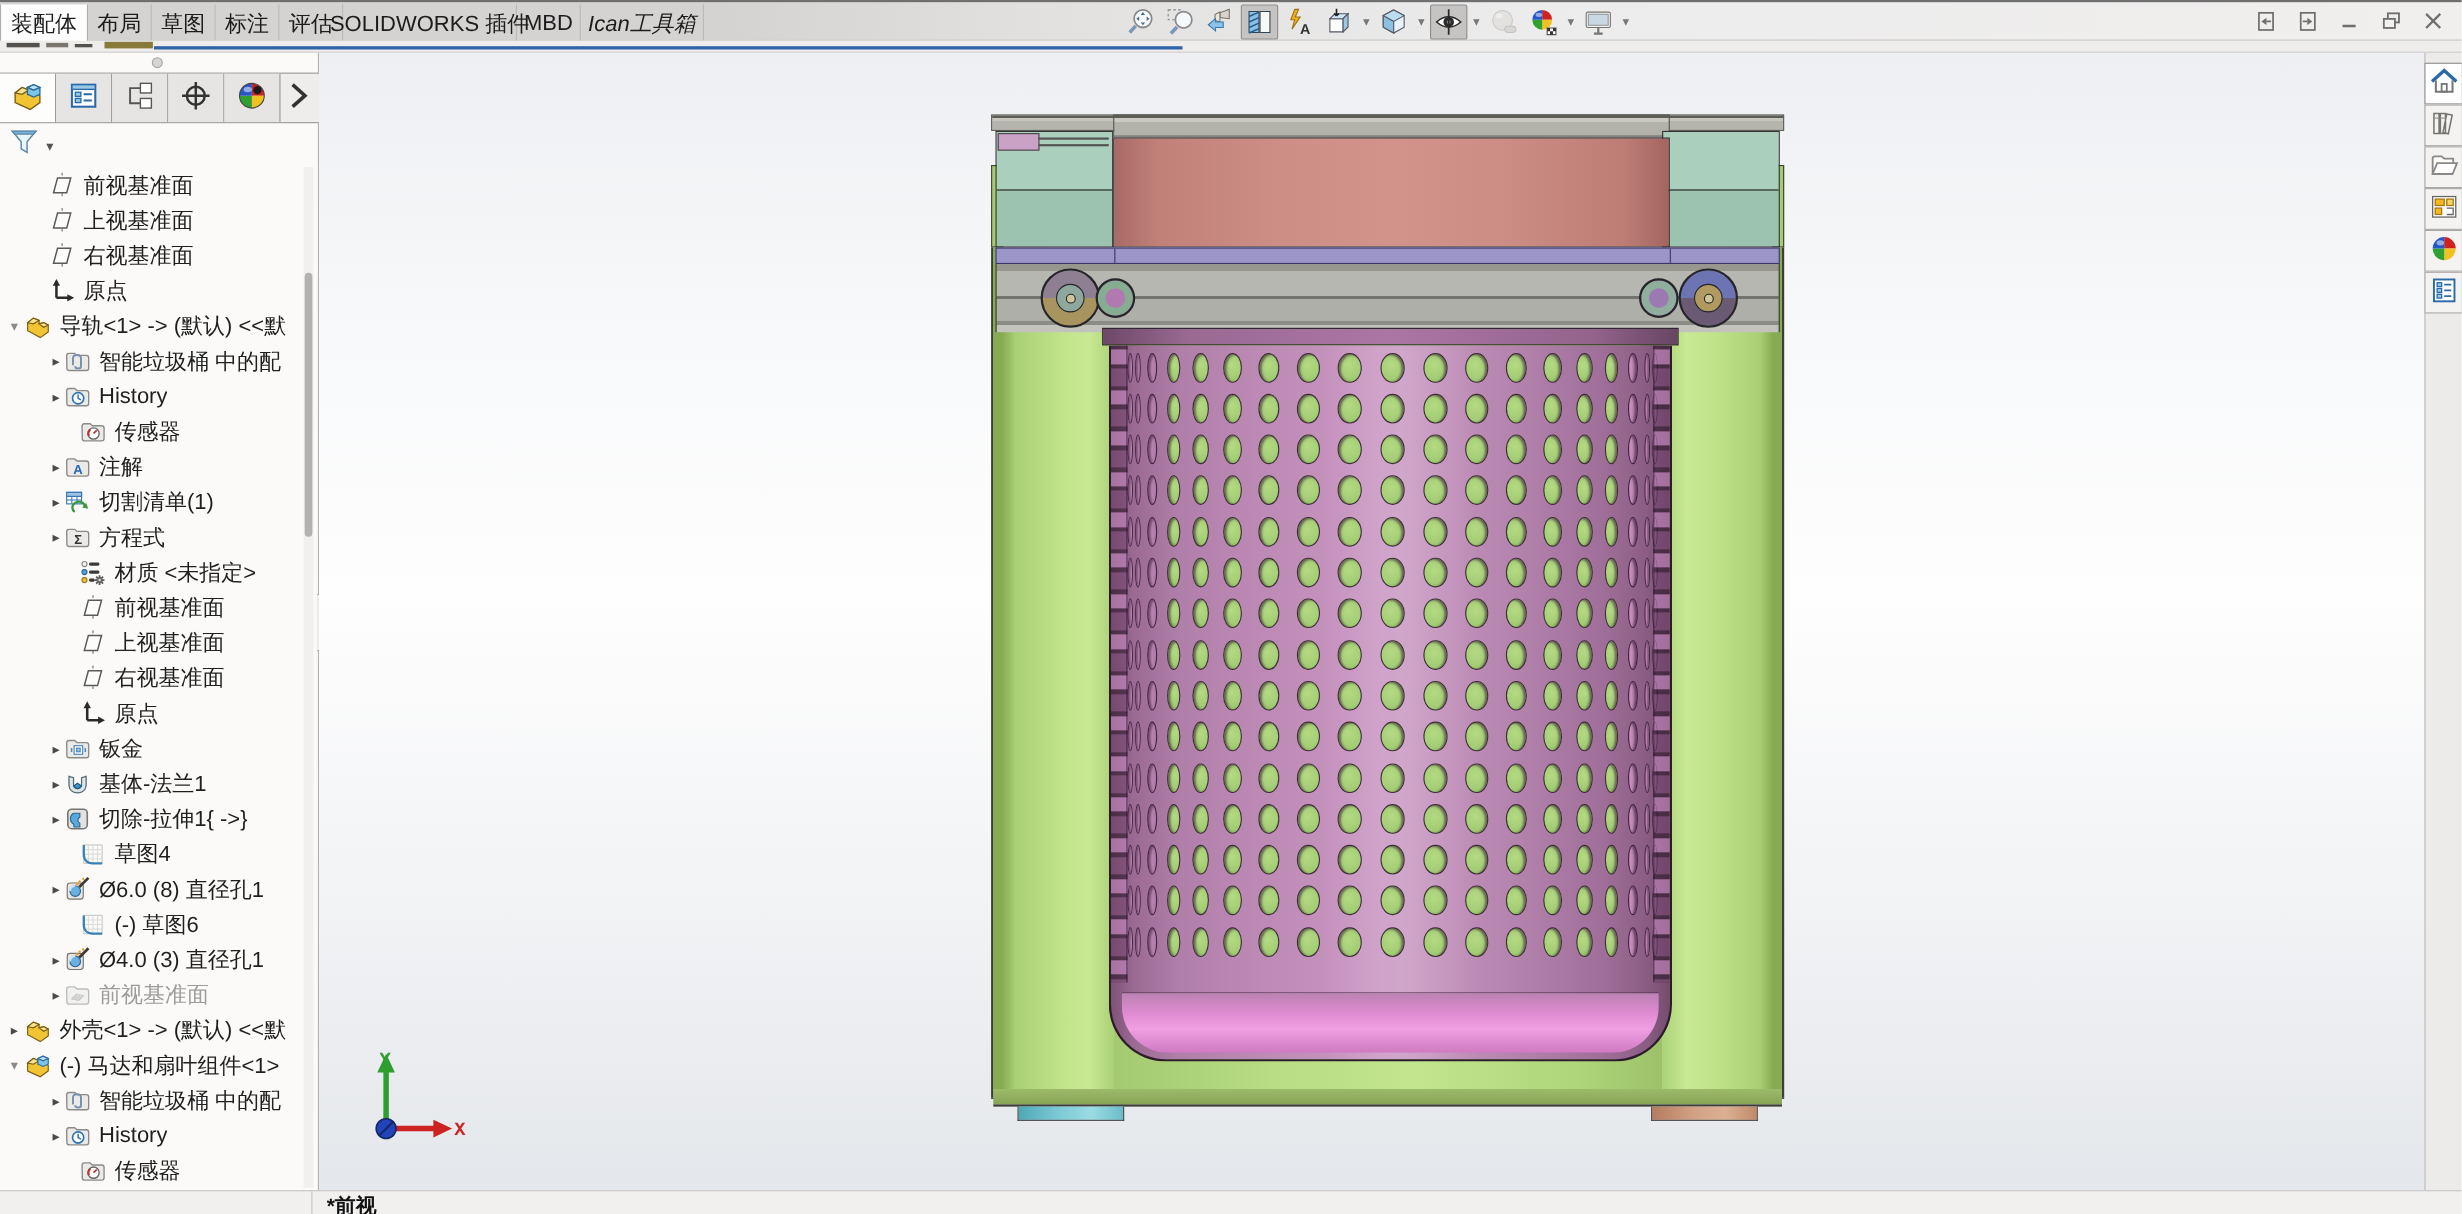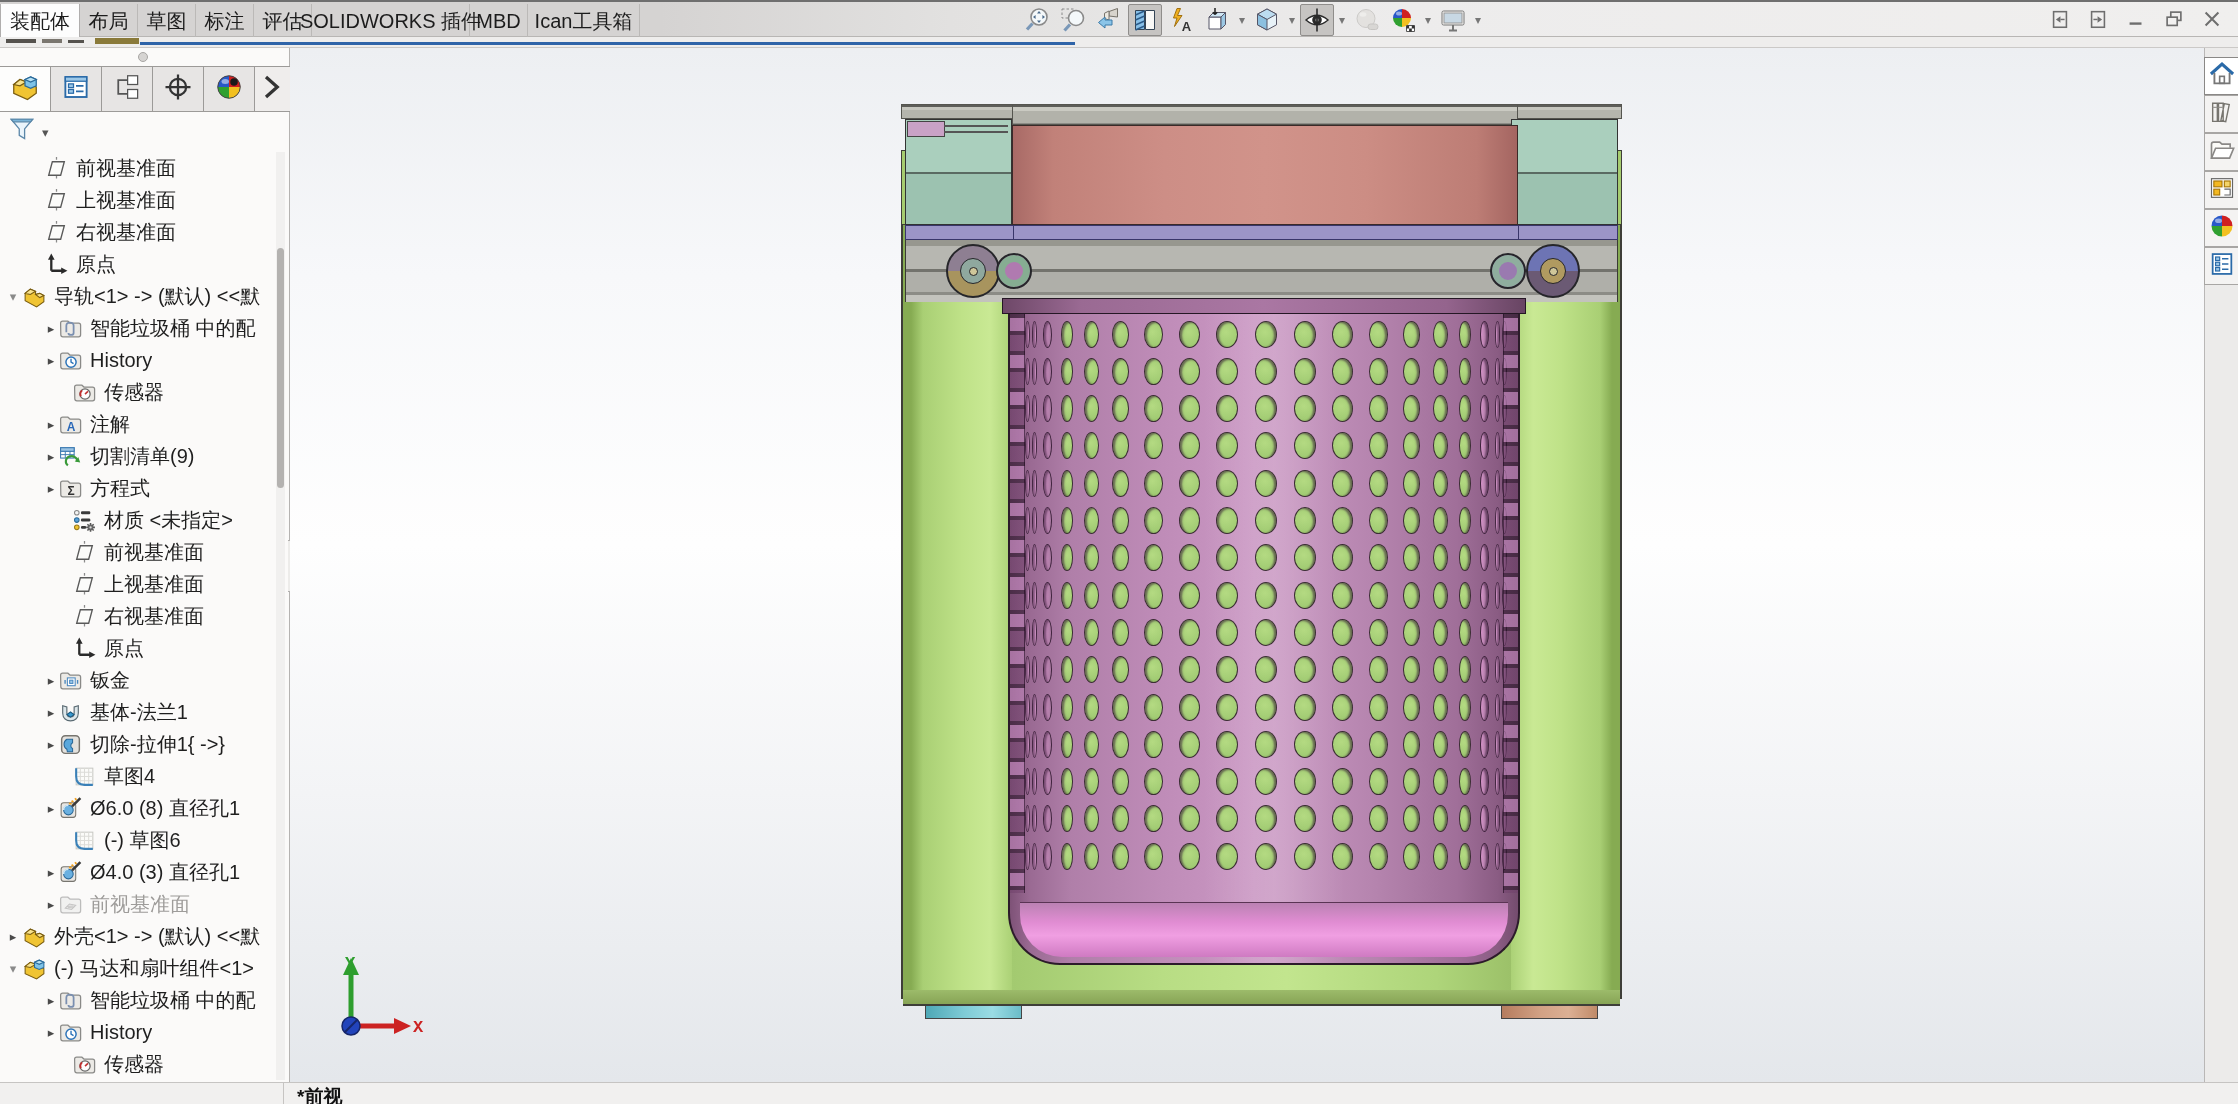--- a/index.html
+++ b/index.html
@@ -151,21 +151,21 @@
 
 <div class="titlebar">
   <div class="menu-tabs" id="menu-tabs">
       <div class="menu-tab active" style="width: 80px;">装配体</div>
       <div class="menu-tab" style="width: 58px;">布局</div>
       <div class="menu-tab" style="width: 58px;">草图</div>
       <div class="menu-tab" style="width: 58px;">标注</div>
       <div class="menu-tab" style="width: 58px;">评估</div>
       <div class="menu-tab" style="width: 158px;">SOLIDWORKS 插件</div>
       <div class="menu-tab" style="width: 58px;">MBD</div>
-      <div class="menu-tab" style="width: 112px;">Ican工具箱</div>
+      <div class="menu-tab" style="width: 112px; font-style: italic;">Ican工具箱</div>
     </div>
   <div class="hud-toolbar" id="hud-toolbar">
       <div class="hud-btn">
         <span>
           <svg viewBox="0 0 28 28">
             <path d="M9.5 17.5L4 23.5" stroke="#7a98b8" stroke-width="3.2"></path>
             <circle cx="16" cy="11" r="8" fill="#f4f8fa" stroke="#8a8a8a" stroke-width="1.6"></circle>
             <path d="M16 5l2 2.6h-4zM16 17l2-2.6h-4zM10 11l2.6-2v4zM22 11l-2.6-2v4z" fill="#4a6a8a"></path>
           </svg>
         </span>
@@ -474,21 +474,21 @@
           <span class="caret" style="margin-left: 44px;">▸</span>
           <span class="ticon" style="margin-left: 0px;">
             <svg viewBox="0 0 24 24">
               <rect x="2.5" y="3.5" width="13" height="10" fill="#fff" stroke="#3a78b0"></rect>
               <path d="M2.5 7h13M2.5 10.2h13M7 3.5v10M11.5 3.5v10" stroke="#3a78b0" stroke-width=".9"></path>
               <path d="M2.5 3.5h13V7H2.5z" fill="#9cc4e4" stroke="#3a78b0"></path>
               <path d="M9.5 20.5a5.5 5 0 1 1 9-3.5" fill="none" stroke="#3a9a3a" stroke-width="2"></path>
               <path d="M19.5 12.5l1.8 5.2-5.2-1z" fill="#3a9a3a"></path>
             </svg>
           </span>
-          <span class="tlabel">切割清单(9)</span>
+          <span class="tlabel">切割清单(1)</span>
         </div>
         <div class="trow">
           <span class="caret" style="margin-left: 44px;">▸</span>
           <span class="ticon" style="margin-left: 0px;">
             <svg viewBox="0 0 24 24">
               <path d="M2.5 7c0-1.2.6-2 2-2h5l2 1.8h8.2c1.4 0 2 .8 2 2V18c0 1.2-.6 2-2 2h-15c-1.4 0-2-.8-2-2z" fill="#eceae6" stroke="#8a8a88" stroke-width="1.2"></path>
               <text x="12.5" y="18" font-size="11.5" font-weight="bold" fill="#333" text-anchor="middle" font-family="Liberation Sans, sans-serif">Σ</text>
             </svg>
           </span>
           <span class="tlabel">方程式</span>

